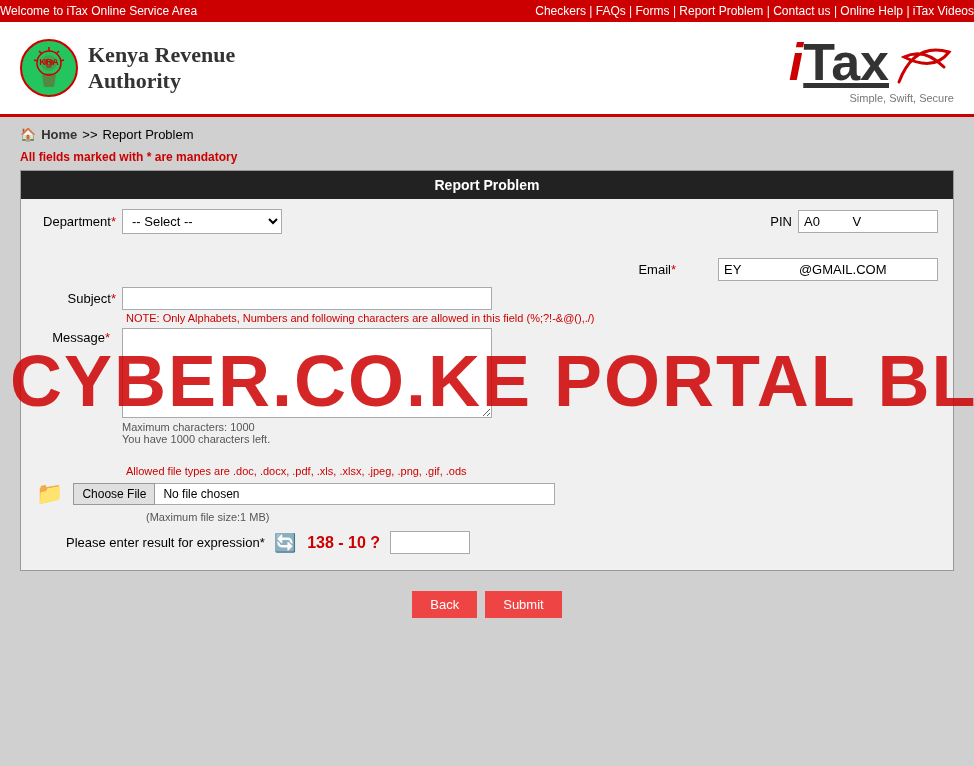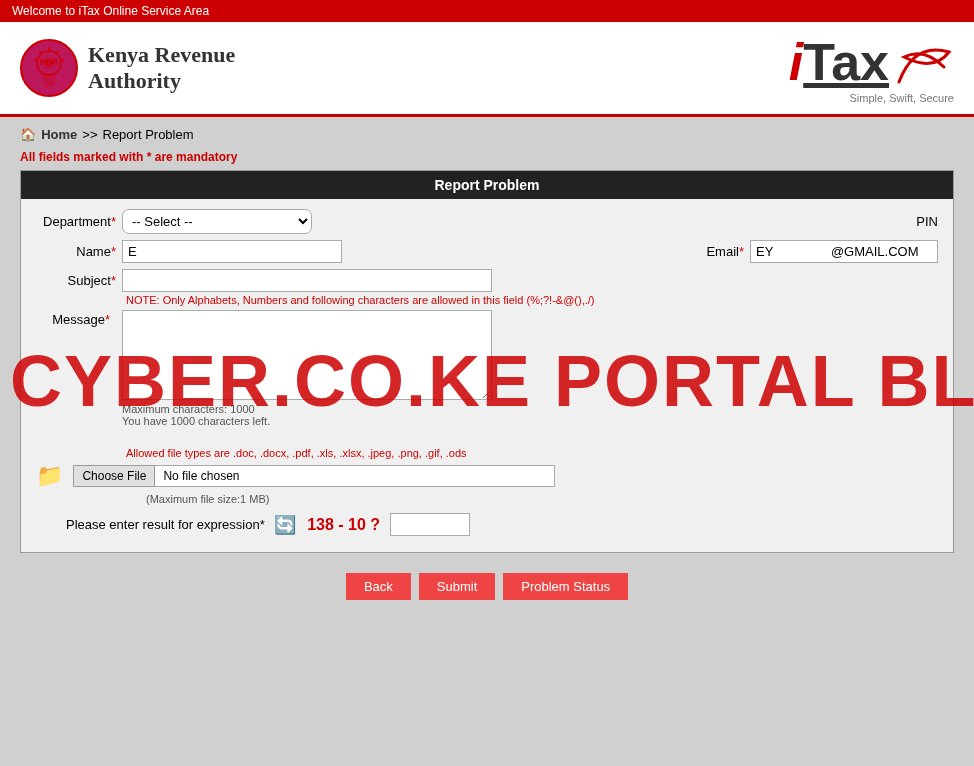--- a/index.html
+++ b/index.html
@@ -5,21 +5,21 @@
     * { box-sizing: border-box; margin: 0; padding: 0; }
     body { font-family: Arial, sans-serif; font-size: 13px; background: #d0d0d0; }
 
     
     .top-bar {
       background: #cc0000;
       color: white;
       display: flex;
       justify-content: space-between;
       align-items: center;
-      padding: 4px 12px;
+      padding: 4px 0;
       font-size: 12px;
     }
     .top-bar-links a {
       color: white;
       text-decoration: none;
       font-size: 12px;
     }
 
     
     .header {
@@ -104,25 +104,25 @@
       text-align: right;
     }
     label .req { color: #cc0000; }
 
     input[type="text"], select, textarea {
       border: 1px solid #aaa;
       padding: 3px 5px;
       font-size: 13px;
       background: white;
     }
-    select { width: 190px; border-radius: 7px; }
+    select { width: 160px; }
     input.name-input { width: 220px; }
     input.subject-input { width: 370px; }
     input.pin-input { width: 140px; }
-    input.email-input { width: 188px; }
+    input.email-input { width: 220px; margin-left: 36px; }
     input.captcha-input { width: 80px; }
     textarea.message-area { width: 370px; height: 90px; resize: vertical; }
 
     .note-text {
       font-size: 11px;
       color: #cc0000;
       margin-bottom: 4px;
     }
     .char-note {
       font-size: 11px;
@@ -238,21 +238,21 @@
 
     
     .lion-circle {
       width: 58px;
       height: 58px;
       border-radius: 50%;
       border: 2px solid #cc0000;
       display: flex;
       align-items: center;
       justify-content: center;
-      background: #be185d;
+      background: #22c55e;
     }
 
     .itax-container {
       display: flex;
       flex-direction: column;
       align-items: flex-end;
     }
     .itax-brand {
       display: flex;
       align-items: flex-start;
@@ -261,20 +261,35 @@
     .tax-text { color: #333; font-weight: bold; font-size: 52px; font-style: normal; text-decoration: underline; }
     .tagline { font-size: 11px; color: #777; text-align: right; }
   </style>
 </head>
 <body>
 
 <div class="content-wrapper">
 
   <div class="top-bar">
     <span>Welcome to iTax Online Service Area</span>
+    <span class="top-bar-links">
+      <a href="#">Checkers</a>
+      <span> | </span>
+      <a href="#">FAQs</a>
+      <span> | </span>
+      <a href="#">Forms</a>
+      <span> | </span>
+      <a href="#">Report Problem</a>
+      <span> | </span>
+      <a href="#">Contact us</a>
+      <span> | </span>
+      <a href="#">Online Help</a>
+      <span> | </span>
+      <a href="#">iTax Videos</a>
+    </span>
   </div>
 
   <div class="header">
     <div class="kra-logo">
       <div class="lion-circle">
         <svg width="46" height="46" viewBox="0 0 46 46">
 
           <circle cx="23" cy="18" r="12" fill="none" stroke="#cc0000" stroke-width="1.5"></circle>
           <circle cx="23" cy="18" r="8" fill="#cc0000" opacity="0.15"></circle>
 
@@ -320,41 +335,36 @@
       <span>&gt;&gt;</span>
       <span>Report Problem</span>
     </div>
 
     <div class="mandatory-notice">All fields marked with * are mandatory</div>
 
     <div class="form-container">
       <div class="form-title">Report Problem</div>
       <div class="form-body">
 
-        <div class="form-row-split" style="margin-bottom:6px;justify-content:space-between;">
+        <div class="form-row-split" style="margin-bottom:24px;justify-content:space-between;">
           <div class="form-group">
             <label>
               <span>Department</span><span class="req">*</span>
             </label>
             <select>
               <option>-- Select --</option>
             </select>
           </div>
           <div class="form-group" style="margin-left:auto;">
             <label>PIN</label>
+            <input type="text" class="pin-input" value="A0         V" style="">
           </div>
         </div>
 
         <div class="form-row-split" style="margin-bottom:6px;">
-          <div class="form-group">
-            <label>
-              <span>Name</span><span class="req">*</span>
-            </label>
-            <input type="text" class="name-input" value="E" style="">
-          </div>
           <div class="form-group" style="margin-left:auto;">
             <label>
               <span>Email</span><span class="req">*</span>
             </label>
             <input type="text" class="email-input" value="EY                @GMAIL.COM" style="">
           </div>
         </div>
 
         <div class="subject-section">
           <div class="form-group">
@@ -405,20 +415,19 @@
           <span class="captcha-expression">138 - 10 ?</span>
           <input type="text" class="captcha-input" value="" style="">
         </div>
 
       </div>
     </div>
 
     <div class="button-row">
       <button class="btn">Back</button>
       <button class="btn">Submit</button>
-      <button class="btn">Problem Status</button>
     </div>
 
   </div>
 
   <div class="watermark">CYBER.CO.KE PORTAL BLOG</div>
 
 </div>
 
 </body></html>

